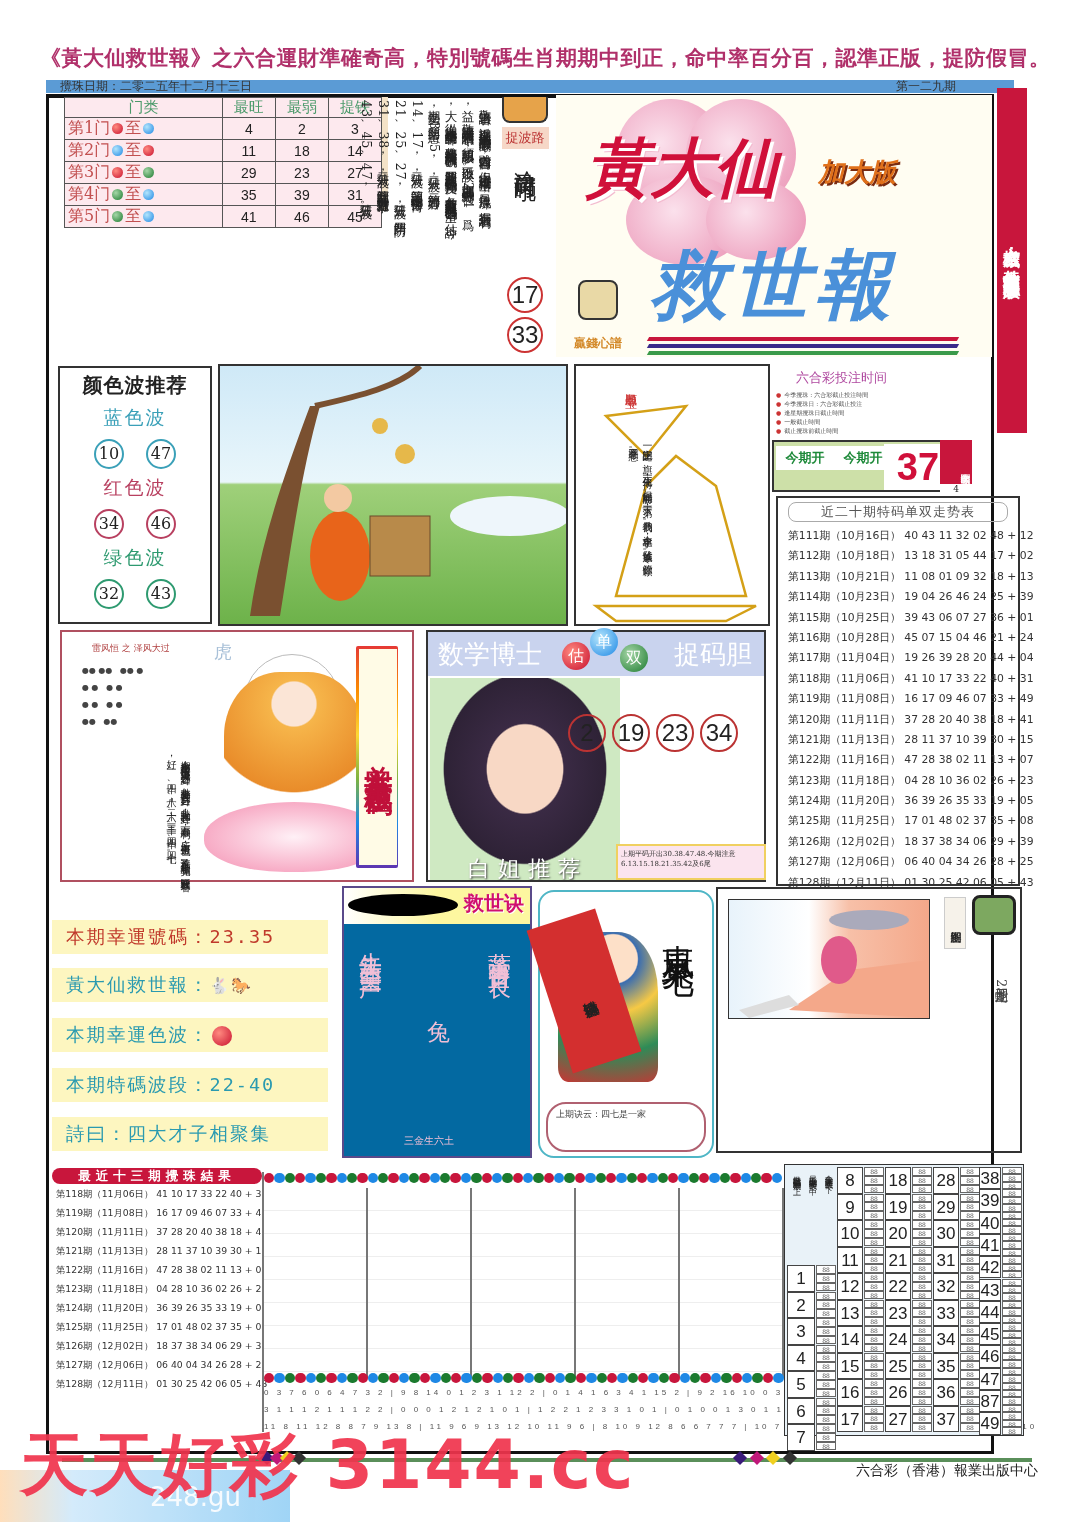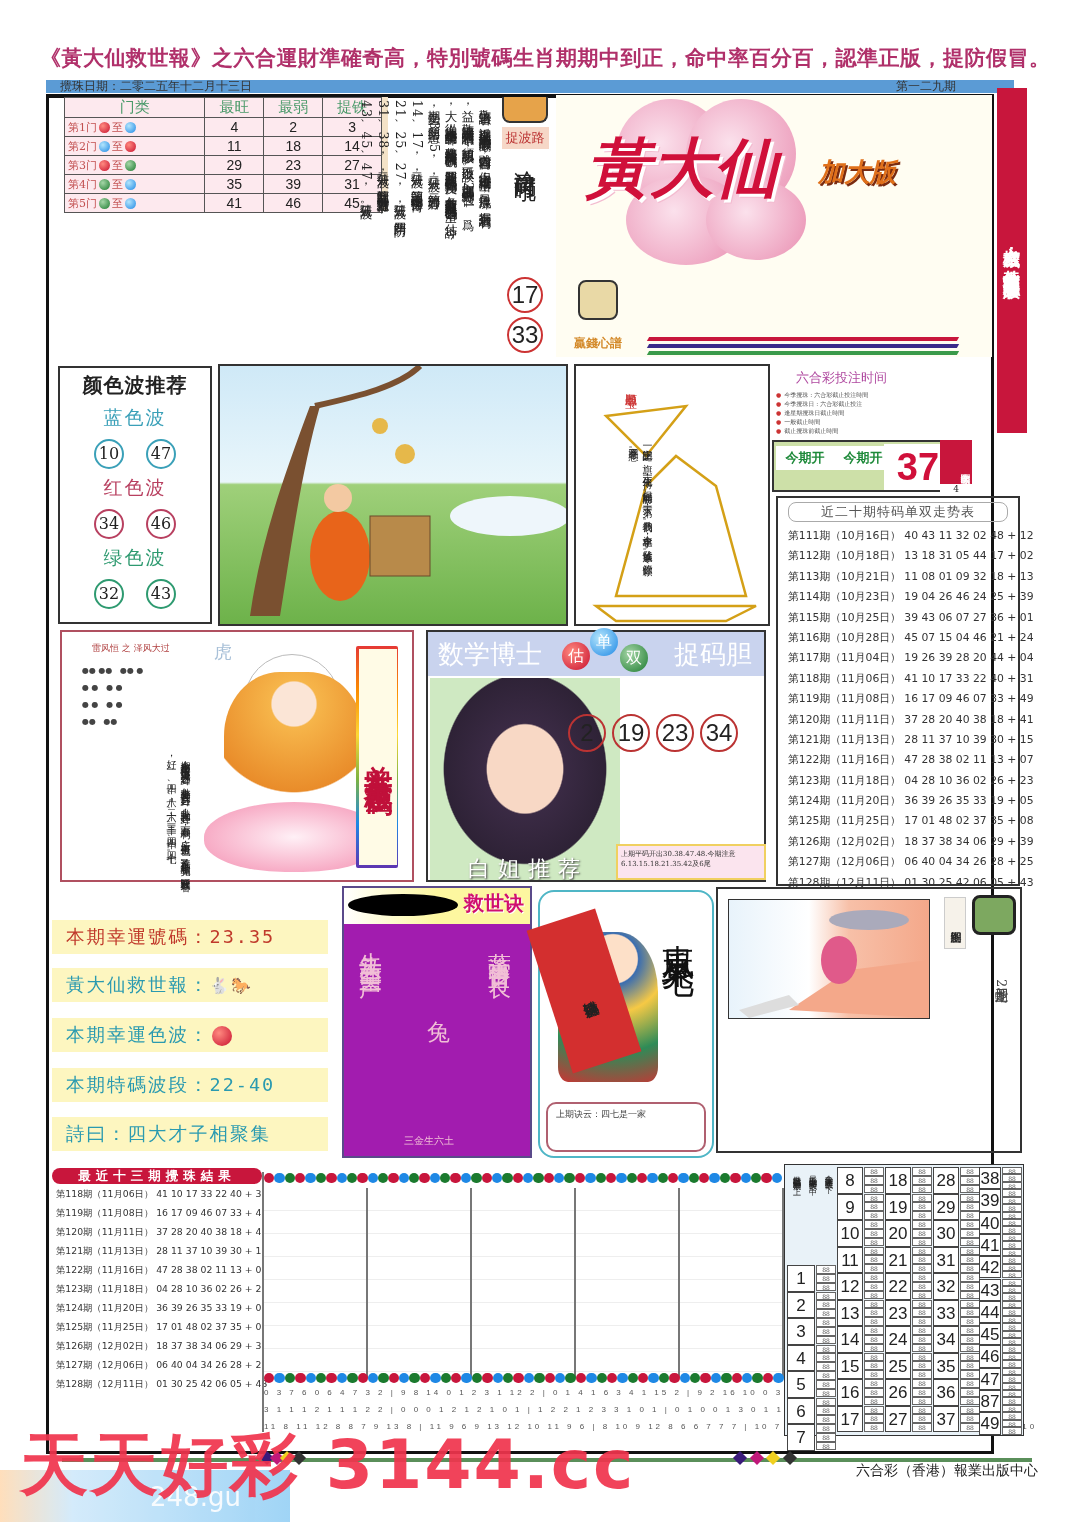--- a/index.html
+++ b/index.html
@@ -9,21 +9,21 @@
 .datebar{left:46px;top:80px;width:968px;height:13px;background:#5b9bd5;font-size:12px;color:#333;line-height:13px}
 .datebar .l{position:absolute;left:14px;top:0}
 .datebar .r{position:absolute;right:58px;top:0}
 .frame{left:46px;top:94px;width:948px;height:1360px;border:3px solid #111;border-top:4px solid #111}
 .box{position:absolute;border:2px solid #333;background:#fff}
 
 .doortbl{left:64px;top:97px;width:324px;height:114px;background:#f3e2c7;border:none}
 .doortbl table{width:318px;border-collapse:collapse;background:#fde9ee}
 .doortbl td,.doortbl th{border:1px solid #555;height:19px;font-size:14px;font-family:"Liberation Sans",sans-serif;text-align:center}
 .doortbl th{font-weight:normal;color:#4a9a6a;font-family:"DejaVu Serif",serif;font-size:15px}
-.doortbl td.lab{color:#c25050;font-family:"DejaVu Serif",serif;font-size:11px;text-align:left;padding-left:3px;white-space:nowrap}
+.doortbl td.lab{color:#c25050;font-family:"DejaVu Serif",serif;font-size:16px;text-align:left;padding-left:3px;white-space:nowrap}
 .ball{display:inline-block;width:11px;height:11px;border-radius:50%;vertical-align:middle;margin:0 2px}
 .red{background:radial-gradient(circle at 35% 35%,#ff8a80,#c8102e)}
 .blue{background:radial-gradient(circle at 35% 35%,#b3e5fc,#1e88e5)}
 .green{background:radial-gradient(circle at 35% 35%,#a5d6a7,#1b7a2e)}
 .vtext{writing-mode:vertical-rl;font-size:12.5px;line-height:17px;color:#222;letter-spacing:1px}
 
 .coldcol{left:496px;top:97px;width:58px;height:258px}
 .tag{background:#f6d7c7;color:#b33;font-size:13px;padding:2px 4px;display:inline-block}
 .circ{width:36px;height:36px;border:2px solid #c33;border-radius:50%;font-family:"Liberation Sans",sans-serif;font-size:24px;text-align:center;line-height:32px;margin:4px auto}
 
@@ -70,31 +70,31 @@
 .math{left:426px;top:630px;width:340px;height:252px}
 .math .bar{height:44px;background:#c9d3ee;font-size:26px;color:#fff;padding-left:10px;line-height:44px;position:relative}
 .math .rn{position:absolute;left:140px;top:82px;display:flex;gap:6px}
 .math .rc{width:38px;height:38px;border:2px solid #b33;border-radius:50%;font-family:"Liberation Sans",sans-serif;font-size:24px;text-align:center;line-height:34px}
 .girl{position:absolute;left:2px;top:46px;width:190px;height:202px;background:radial-gradient(ellipse at 50% 45%,#f8d8c5 28%,#3a2a44 29%,#2e2236 60%,#cfe9c2 61%)}
 .note{position:absolute;left:188px;top:212px;width:150px;height:36px;background:#fbe4ee;border:2px solid #f0d060;font-size:7px;padding:3px;color:#333}
 .recom{position:absolute;left:40px;top:222px;color:#fff;font-size:22px;letter-spacing:8px;text-shadow:1px 1px 2px #333}
 
 .lucky{left:52px;top:920px;width:276px;height:34px;background:#fdf6c0;font-size:18.5px;padding-left:14px;line-height:34px;letter-spacing:2px}
 
-.jsj{left:342px;top:886px;width:190px;height:272px;background:#a21caf;border:2px solid #5a4a8a}
+.jsj{left:342px;top:886px;width:190px;height:272px;background:#0369a1;border:2px solid #5a4a8a}
 .jsj .tt{height:36px;background:linear-gradient(90deg,#fff 0,#fdf7a0 50%,#fdf7a0 100%);position:relative}
 .yy{position:absolute;left:4px;top:6px;width:110px;height:22px;border-radius:50%;background:#000}
 .jsj .lbl{position:absolute;right:6px;top:2px;color:#d01070;font-size:20px;font-weight:bold;text-shadow:1px 1px 0 #fff}
 .faint{color:#f1bfd6;font-size:23px;writing-mode:vertical-rl;letter-spacing:4px;position:absolute}
 
 .cai{left:538px;top:890px;width:176px;height:268px;border:2px solid #4fb6c6;border-radius:16px}
 .scroll{position:absolute;left:8px;top:24px;width:72px;height:150px;background:#d32f2f;transform:rotate(-18deg);color:#222;font-size:15px;writing-mode:vertical-rl;text-align:center;line-height:70px}
 .boy{position:absolute;left:18px;top:40px;width:100px;height:150px;border-radius:40% 40% 10% 10%;background:radial-gradient(circle at 55% 18%,#fde0c8 18%,#3a6db0 19%,#f6c945 40%,#2e8b57 70%,#c33 100%)}
 .dongfeng{position:absolute;right:12px;top:26px;writing-mode:vertical-rl;font-size:33px;letter-spacing:5px;color:#111}
-.lastjue{position:absolute;left:6px;top:210px;width:160px;height:50px;border:2px solid #b06070;border-radius:10px;font-size:9px;padding:4px 8px;color:#444}
+.lastjue{position:absolute;left:6px;top:210px;width:160px;height:50px;border:2px solid #b06070;border-radius:20px;font-size:9px;padding:4px 8px;color:#444}
 
 .lastpic{left:716px;top:887px;width:306px;height:266px;border:2px solid #333}
 .scene{position:absolute;left:10px;top:10px;width:202px;height:120px;border:1px solid #333;background:linear-gradient(90deg,#e8f3fb 0,#fff 40%,#f7c0a8 60%,#f4a88a 100%)}
 .tujie{position:absolute;left:226px;top:8px;width:22px;height:52px;border:1px solid #ccc;background:#f6f2ea;font-size:11px;writing-mode:vertical-rl;text-align:center;line-height:20px}
 .birdicon{position:absolute;left:254px;top:6px;width:44px;height:40px;border:3px solid #222;border-radius:8px;background:#7da860}
 .shekai{position:absolute;right:10px;top:90px;writing-mode:vertical-rl;font-size:13px;color:#444}
 
 .res{left:52px;top:1168px;width:210px;height:228px}
 .res .hd{background:#c8163c;color:#fff;font-size:12.5px;font-weight:bold;text-align:center;border-radius:8px;height:16px;line-height:16px;letter-spacing:5px;font-family:"DejaVu Sans",sans-serif}
 .res .row{font-size:9.3px;height:19px;line-height:19px;padding-left:4px;font-family:"DejaVu Sans",sans-serif}
@@ -186,20 +186,21 @@
   <div class="circ">33</div>
 </div>
 
 <div class="abs mast">
   <div class="blob" style="left:60px;top:4px;width:110px;height:110px"></div>
   <div class="blob" style="left:130px;top:4px;width:110px;height:110px"></div>
   <div class="blob" style="left:70px;top:80px;width:120px;height:90px"></div>
   <div class="blob" style="left:150px;top:85px;width:100px;height:80px"></div>
   <div class="t1">黃大仙</div>
   <div class="t2">加大版</div>
+  <div class="t3">救世報</div>
   <div class="moneyicon"></div>
   <div class="winlab">贏錢心譜</div>
   <div class="stripes">
     <div style="background:#c8163c"></div>
       <div style="background:#3a2a8a"></div>
       <div style="background:#3a9a4a"></div>
   </div>
 </div>
 
 <div class="abs sidebanner">六合權威：黃大仙救世報加大版強勢出版！</div>

